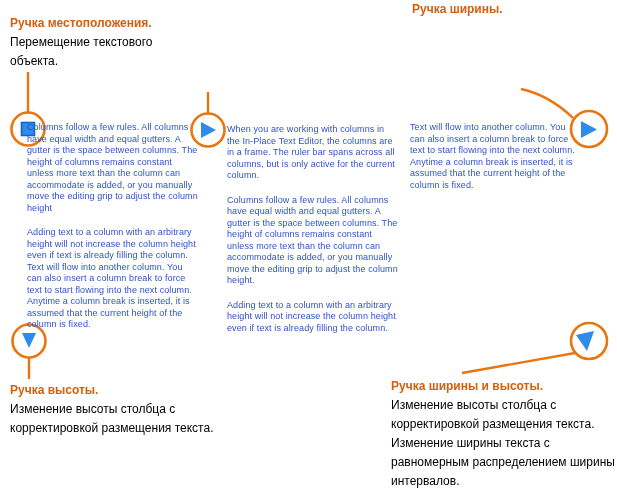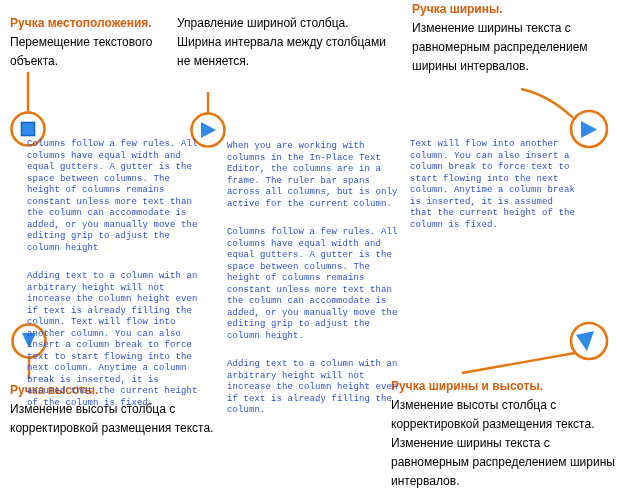--- a/index.html
+++ b/index.html
@@ -8,21 +8,21 @@
     font-family:"Liberation Sans", sans-serif; overflow:hidden;
   }
   .overlay { position:absolute; left:0; top:0; width:617px; height:493px; pointer-events:none; }
   .callout { position:absolute; font-size:12px; line-height:19px; }
   .callout-title { font-weight:bold; color:#d45f0c; }
   .callout-body { color:#000000; }
   .text-col {
     position:absolute; font-size:9px; line-height:11.5px; color:#2e52c8;
     filter: blur(0.3px); letter-spacing:0.1px;
   }
-  .text-col p { margin:17px 0 13px 0;font-family:Liberation Mono, monospace; }
+  .text-col p { margin:0 0 13px 0; }
 </style>
 </head>
 <body>
 
 <div class="canvas">
 
   <svg class="overlay" viewBox="0 0 617 493">
 
     <line x1="28" y1="72" x2="28" y2="112" stroke="#e8750e" stroke-width="2.4"></line>
     <circle cx="28" cy="129" r="16.5" fill="none" stroke="#e8750e" stroke-width="2.6"></circle>
@@ -44,26 +44,24 @@
     <polygon points="576,335 594,331 587,351" fill="#2f8bea"></polygon>
     <line x1="575" y1="353" x2="462" y2="373" stroke="#e8750e" stroke-width="2.4"></line>
   </svg>
 
   <div class="callout" style="left:10px; top:14px; width:170px;">
     <div class="callout-title">Ручка местоположения.</div>
     <div class="callout-body">Перемещение текстового объекта.</div>
   </div>
 
   <div class="callout" style="left:177px; top:14px; width:218px;">
-    <div class="callout-body">Управление шириной столбца. Ширина интервала между столбцами не меняется.</div>
   </div>
 
   <div class="callout" style="left:412px; top:0; width:176px;">
     <div class="callout-title">Ручка ширины.</div>
-    <div class="callout-body">Изменение ширины текста с равномерным распределением ширины интервалов.</div>
   </div>
 
   <div class="callout" style="left:10px; top:381px; width:250px;">
     <div class="callout-title">Ручка высоты.</div>
     <div class="callout-body">Изменение высоты столбца с корректировкой размещения текста.</div>
   </div>
 
   <div class="callout" style="left:391px; top:377px; width:228px;">
     <div class="callout-title">Ручка ширины и высоты.</div>
     <div class="callout-body">Изменение высоты столбца с корректировкой размещения текста. Изменение ширины текста с равномерным распределением ширины интервалов.</div>

